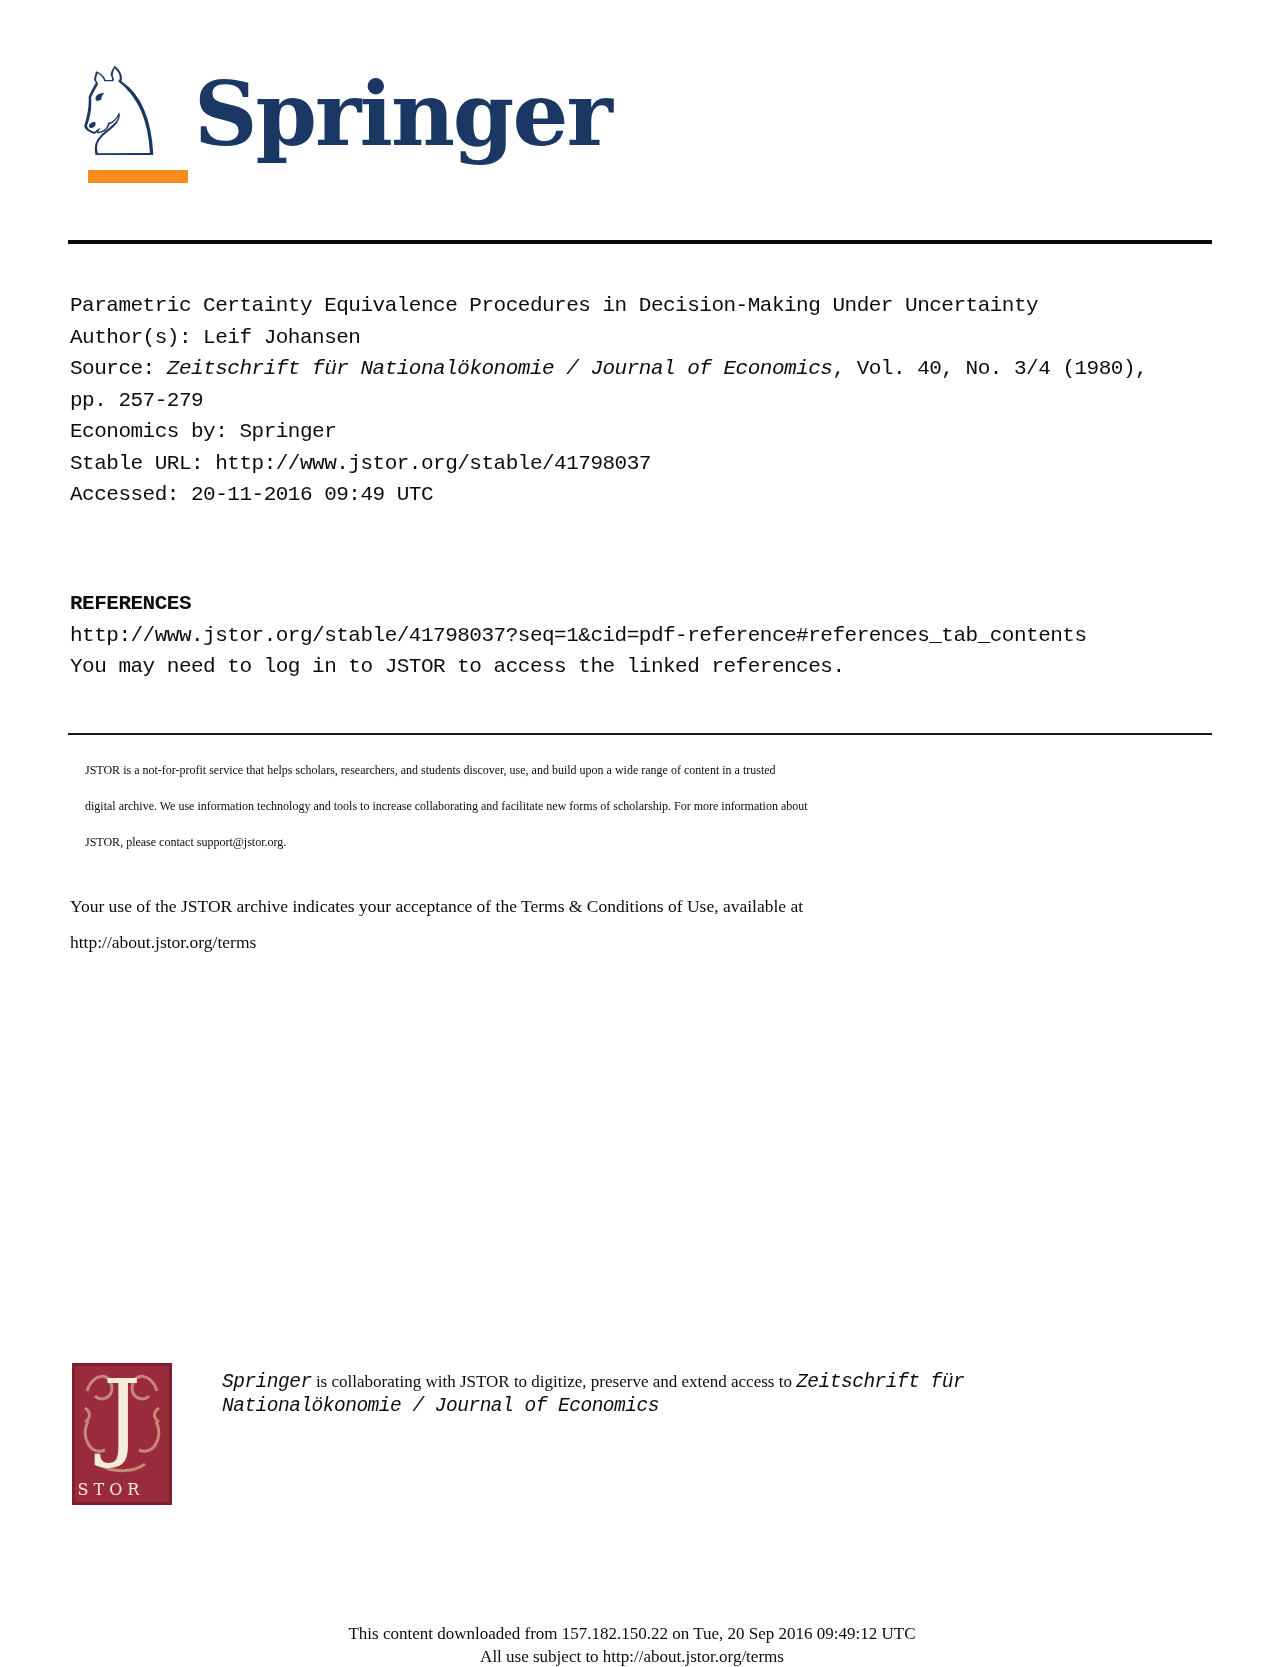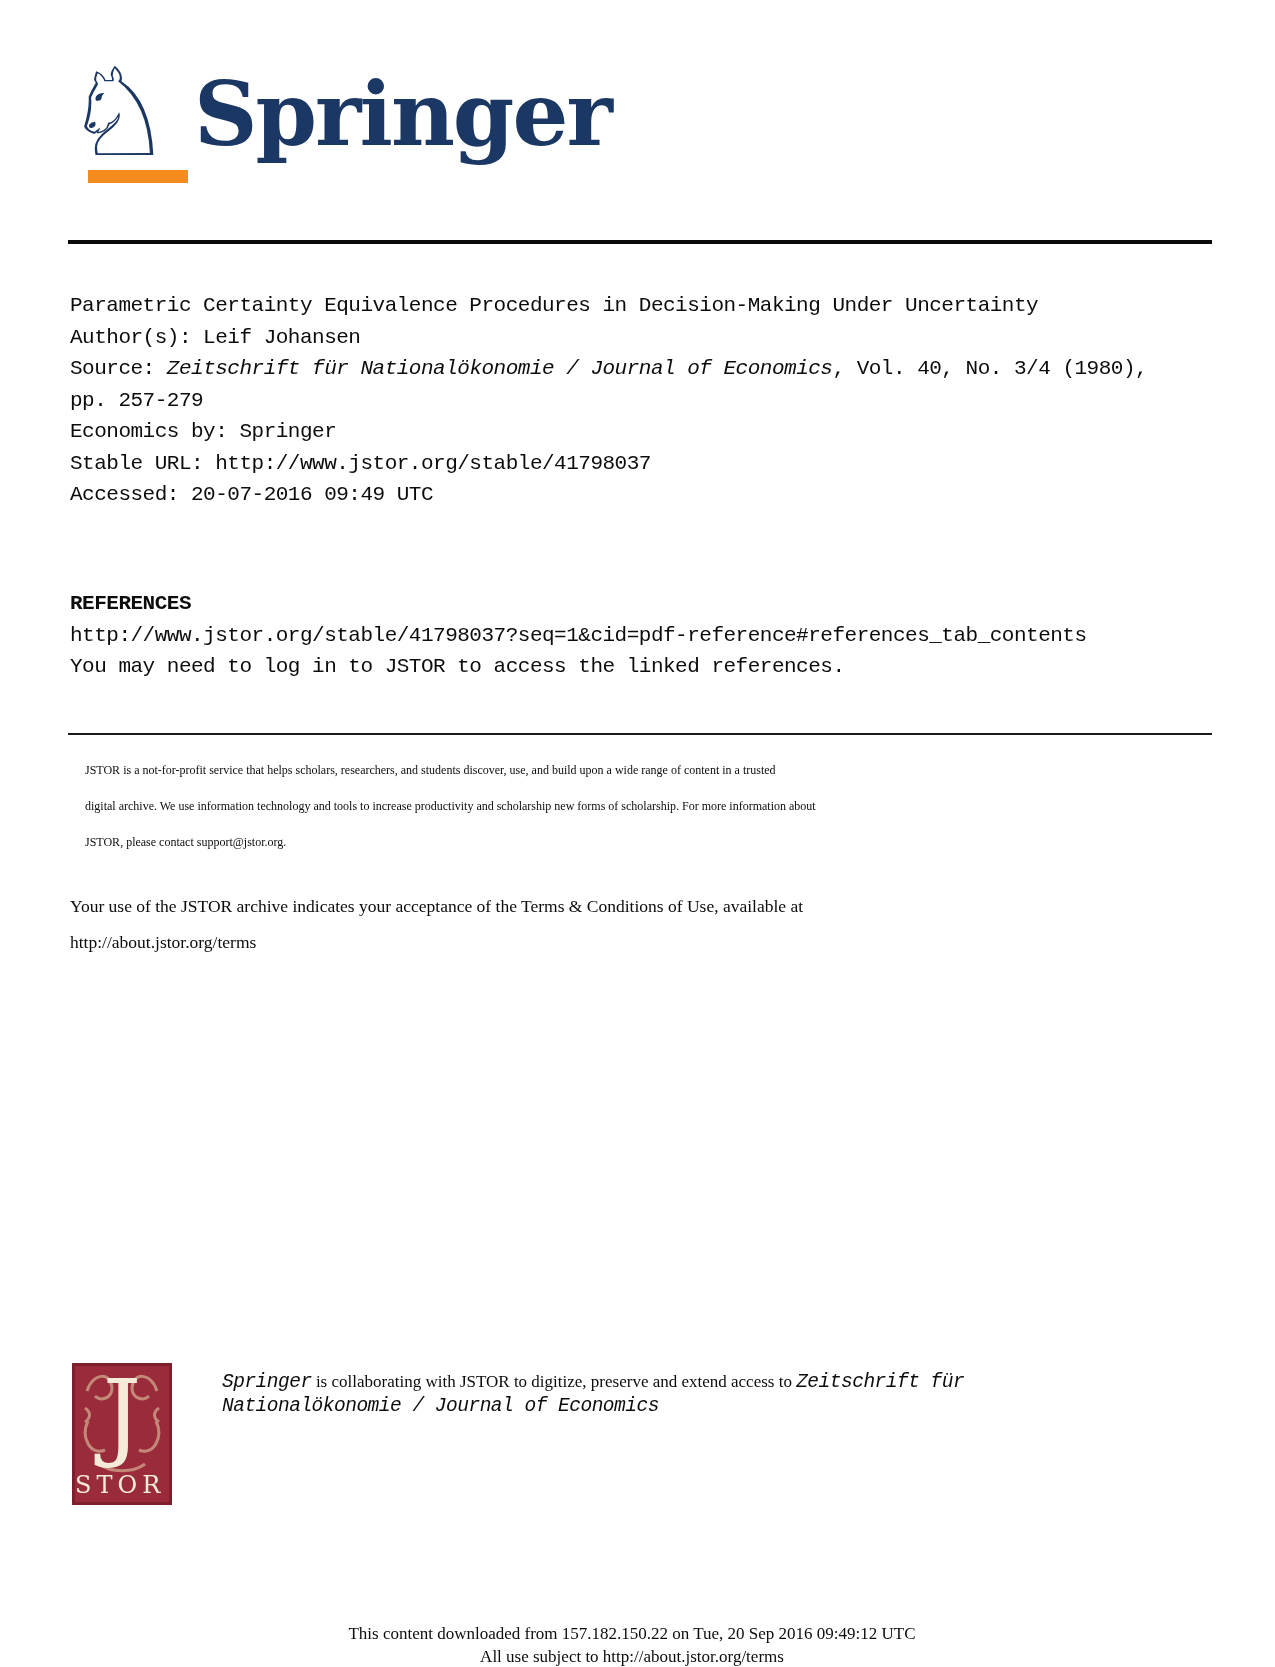--- a/index.html
+++ b/index.html
@@ -69,21 +69,21 @@
     position:absolute;left:0;top:-6px;width:94px;
     text-align:center;
     font-family:"DejaVu Serif", serif;
     font-size:96px;line-height:110px;
     color:#f4ecd9;
   }
   .jstor-stor{
     position:absolute;left:0;bottom:3px;width:72px;
     text-align:center;
     font-family:"DejaVu Serif", serif;
-    font-size:24px;letter-spacing:5px;
+    font-size:16px;letter-spacing:5px;
     color:#f4ecd9;
   }
 
   
   .collab{
     position:absolute;left:222px;top:1370px;width:812px;
     font-size:17px;line-height:23px;
   }
   .collab .twit{
     font-family:"Liberation Mono","DejaVu Sans Mono",monospace;
@@ -110,34 +110,34 @@
 
   <div class="rule1"></div>
 
   <div class="citation tw">
     <div>Parametric Certainty Equivalence Procedures in Decision-Making Under Uncertainty</div>
     <div>Author(s): Leif Johansen</div>
     <div><span>Source: </span><span class="it">Zeitschrift für Nationalökonomie / Journal of Economics</span><span>, Vol. 40, No. 3/4 (1980),</span></div>
     <div>pp. 257-279</div>
     <div>Economics by: Springer</div>
     <div>Stable URL: http://www.jstor.org/stable/41798037</div>
-    <div>Accessed: 20-07-2016 09:49 UTC</div>
+    <div>Accessed: 20-11-2016 09:49 UTC</div>
   </div>
 
   <div class="refs tw">
     <div class="heading">REFERENCES</div>
     <div>http://www.jstor.org/stable/41798037?seq=1&amp;cid=pdf-reference#references_tab_contents</div>
     <div>You may need to log in to JSTOR to access the linked references.</div>
   </div>
 
   <div class="rule2"></div>
 
   <div class="about1">
     <div>JSTOR is a not-for-profit service that helps scholars, researchers, and students discover, use, and build upon a wide range of content in a trusted</div>
-    <div>digital archive. We use information technology and tools to increase productivity and scholarship new forms of scholarship. For more information about</div>
+    <div>digital archive. We use information technology and tools to increase collaborating and facilitate new forms of scholarship. For more information about</div>
     <div>JSTOR, please contact support@jstor.org.</div>
   </div>
   <div class="about2">
     <div>Your use of the JSTOR archive indicates your acceptance of the Terms &amp; Conditions of Use, available at</div>
     <div>http://about.jstor.org/terms</div>
   </div>
 
   <div class="jstor-logo">
     <svg class="jstor-orn" viewBox="0 0 94 110" fill="none" stroke="#e6d5a8" stroke-width="3" opacity="0.55">
       <path d="M12,25 C18,6 36,6 37,22 C37,32 26,36 20,30"></path>

